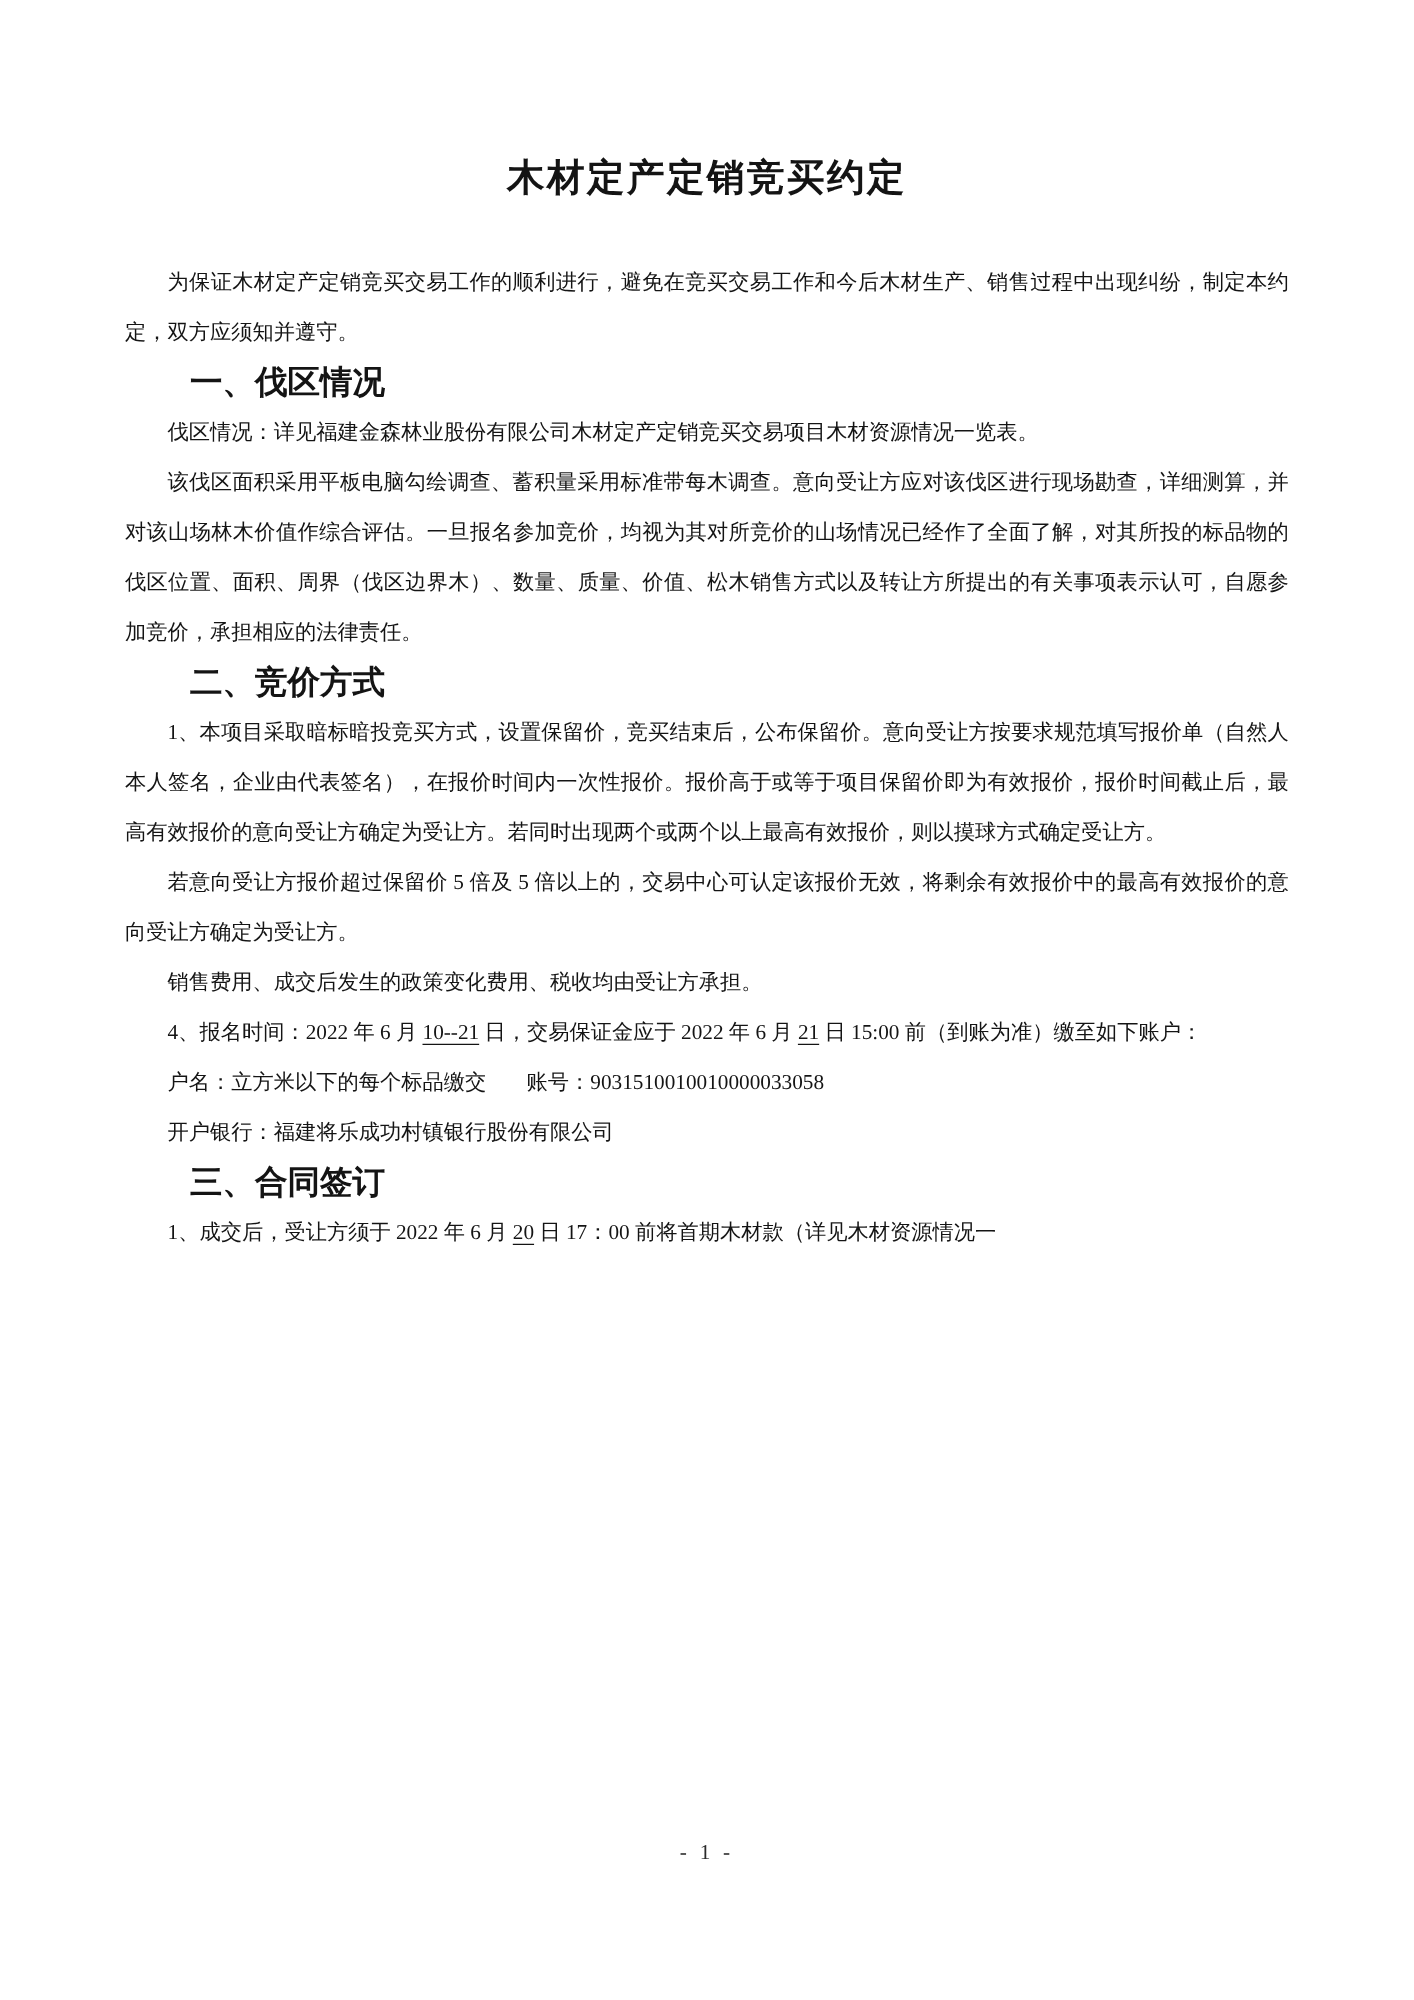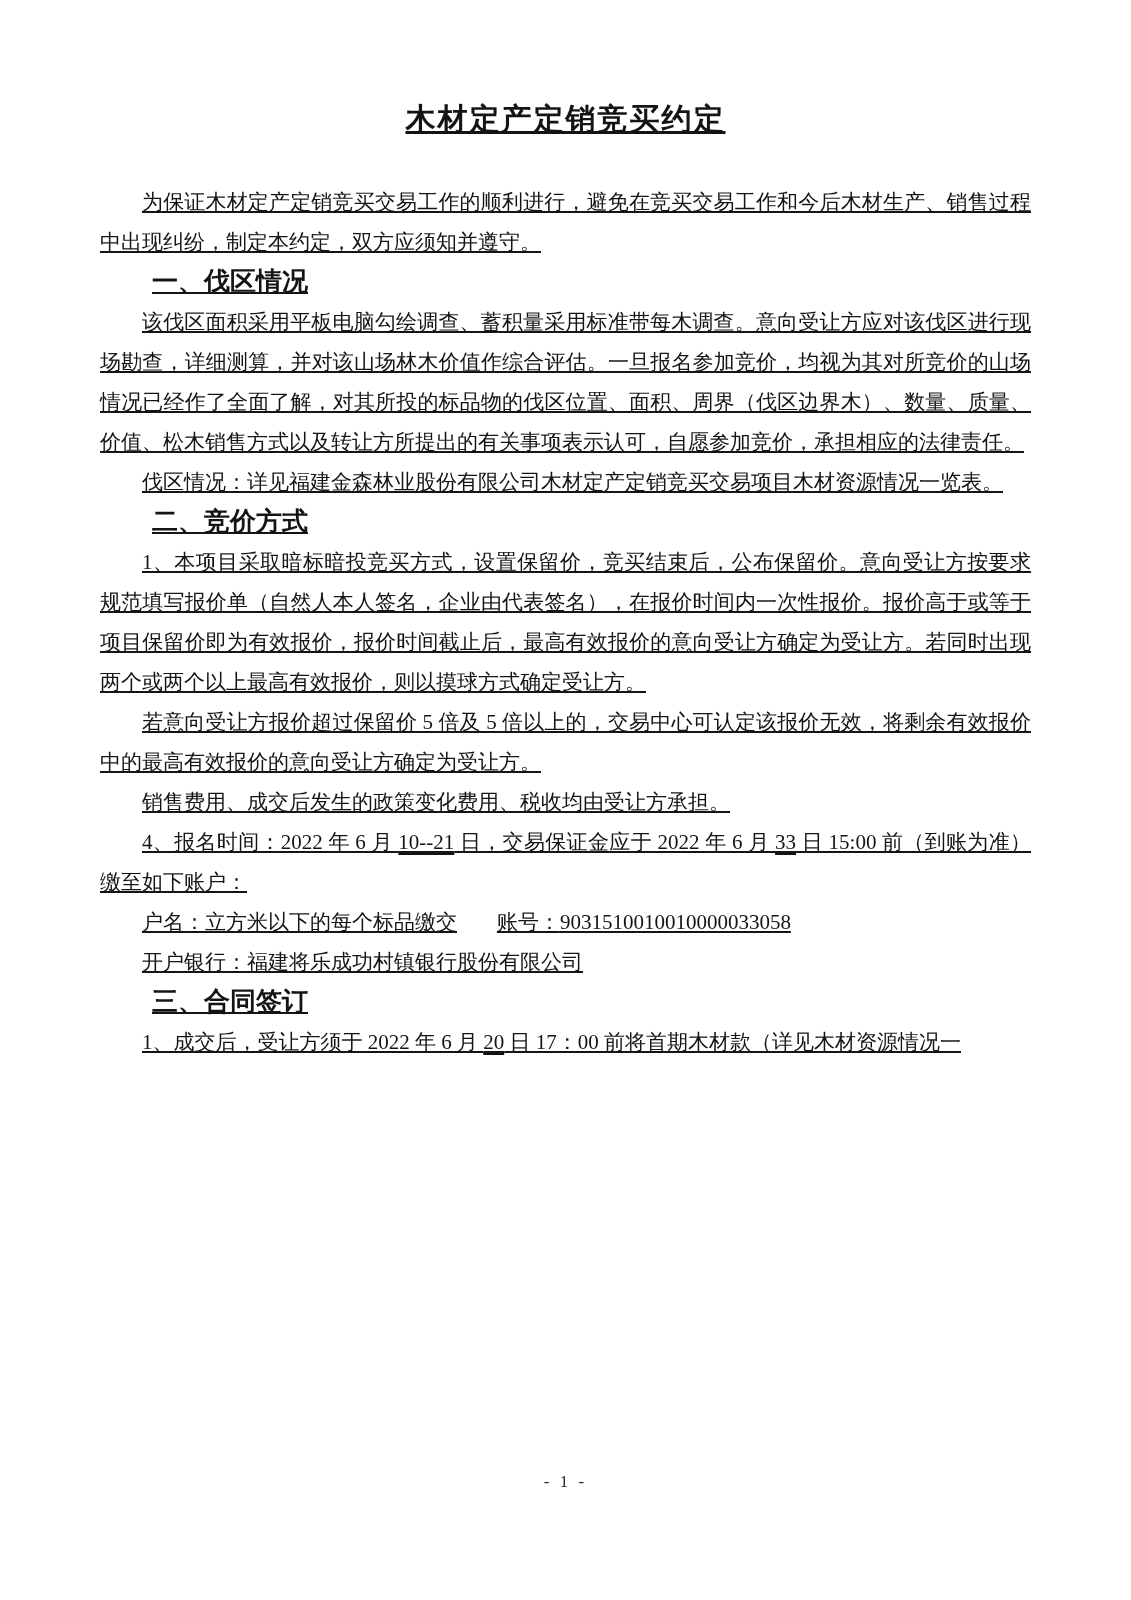--- a/index.html
+++ b/index.html
@@ -9,33 +9,32 @@
   }
   body {
     width: 1131px;
     height: 1600px;
     position: relative;
     font-family: "Liberation Serif", "DejaVu Serif", serif;
     color: #141414;
     overflow: hidden;
   }
   .page {
-    padding: 96px 100px 0 100px;
-    text-decoration: underline;
+    padding: 120px 100px 0 100px;
   }
   .doc-title {
     font-size: 30px;
     line-height: 46px;
     font-weight: 700;
     text-align: center;
     letter-spacing: 2px;
     margin: 0 0 40px 0;
   }
   .para {
-    font-size: 21px;
+    font-size: 17px;
     line-height: 40px;
     text-align: justify;
     text-indent: 2em;
     margin: 0;
   }
   .heading {
     font-size: 26px;
     line-height: 40px;
     font-weight: 700;
     text-indent: 2em;
@@ -68,36 +67,36 @@
 <body>
 
 <div class="page">
 
   <h1 class="doc-title">木材定产定销竞买约定</h1>
 
   <p class="para">为保证木材定产定销竞买交易工作的顺利进行，避免在竞买交易工作和今后木材生产、销售过程中出现纠纷，制定本约定，双方应须知并遵守。</p>
 
   <h2 class="heading">一、伐区情况</h2>
 
+  <p class="para">伐区情况：详见福建金森林业股份有限公司木材定产定销竞买交易项目木材资源情况一览表。</p>
+
   <p class="para">该伐区面积采用平板电脑勾绘调查、蓄积量采用标准带每木调查。意向受让方应对该伐区进行现场勘查，详细测算，并对该山场林木价值作综合评估。一旦报名参加竞价，均视为其对所竞价的山场情况已经作了全面了解，对其所投的标品物的伐区位置、面积、周界（伐区边界木）、数量、质量、价值、松木销售方式以及转让方所提出的有关事项表示认可，自愿参加竞价，承担相应的法律责任。</p>
-
-  <p class="para">伐区情况：详见福建金森林业股份有限公司木材定产定销竞买交易项目木材资源情况一览表。</p>
 
   <h2 class="heading">二、竞价方式</h2>
 
   <p class="para">1、本项目采取暗标暗投竞买方式，设置保留价，竞买结束后，公布保留价。意向受让方按要求规范填写报价单（自然人本人签名，企业由代表签名），在报价时间内一次性报价。报价高于或等于项目保留价即为有效报价，报价时间截止后，最高有效报价的意向受让方确定为受让方。若同时出现两个或两个以上最高有效报价，则以摸球方式确定受让方。</p>
 
   <p class="para">若意向受让方报价超过保留价 5 倍及 5 倍以上的，交易中心可认定该报价无效，将剩余有效报价中的最高有效报价的意向受让方确定为受让方。</p>
 
 
   <p class="para">销售费用、成交后发生的政策变化费用、税收均由受让方承担。</p>
 
 
 
-  <p class="para"><span class="seg">4、报名时间：2022 年 6 月 </span><span class="seg u">10--21</span><span class="seg"> 日，交易保证金应于 2022 年 6 月 </span><span class="seg u">33</span><span class="seg"> 日 15:00 前（到账为准）缴至如下账户：</span></p>
+  <p class="para"><span class="seg">4、报名时间：2022 年 6 月 </span><span class="seg u">10--21</span><span class="seg"> 日，交易保证金应于 2022 年 6 月 </span><span class="seg u">21</span><span class="seg"> 日 15:00 前（到账为准）缴至如下账户：</span></p>
 
   <p class="para"><span class="seg">户名：</span><span class="seg">立方米以下的每个标品缴交</span><span class="seg gap-left">账号：</span><span class="seg">9031510010010000033058</span></p>
 
   <p class="para">开户银行：福建将乐成功村镇银行股份有限公司</p>
 
 
   <h2 class="heading">三、合同签订</h2>
 
   <p class="para"><span class="seg">1、成交后，受让方须于 2022 年 6 月 </span><span class="seg u">20</span><span class="seg"> 日 17：00 前将首期木材款（详见木材资源情况一</span></p>
 

